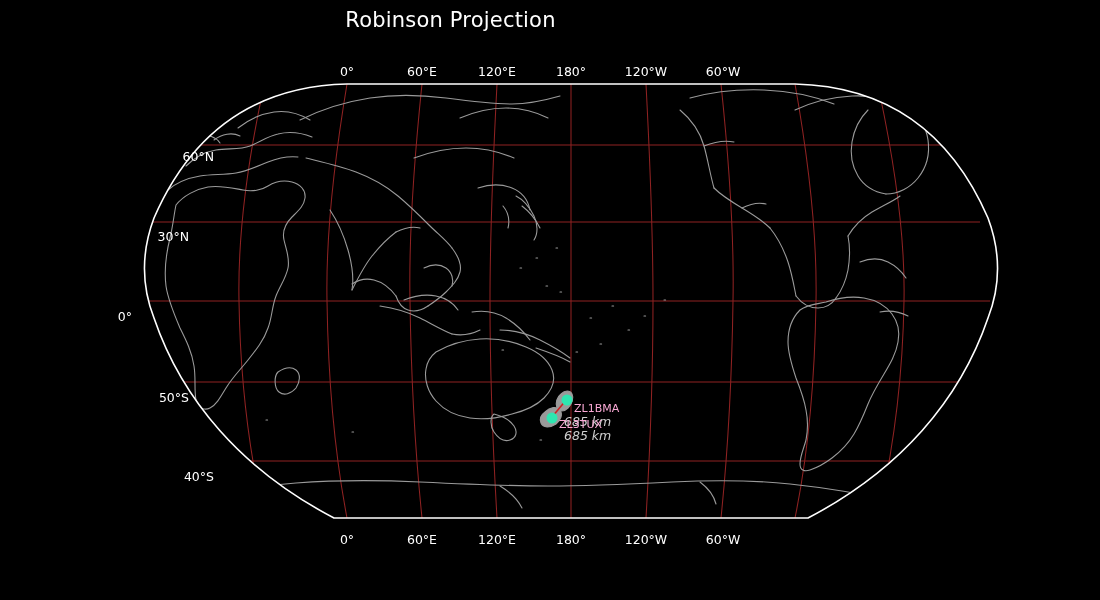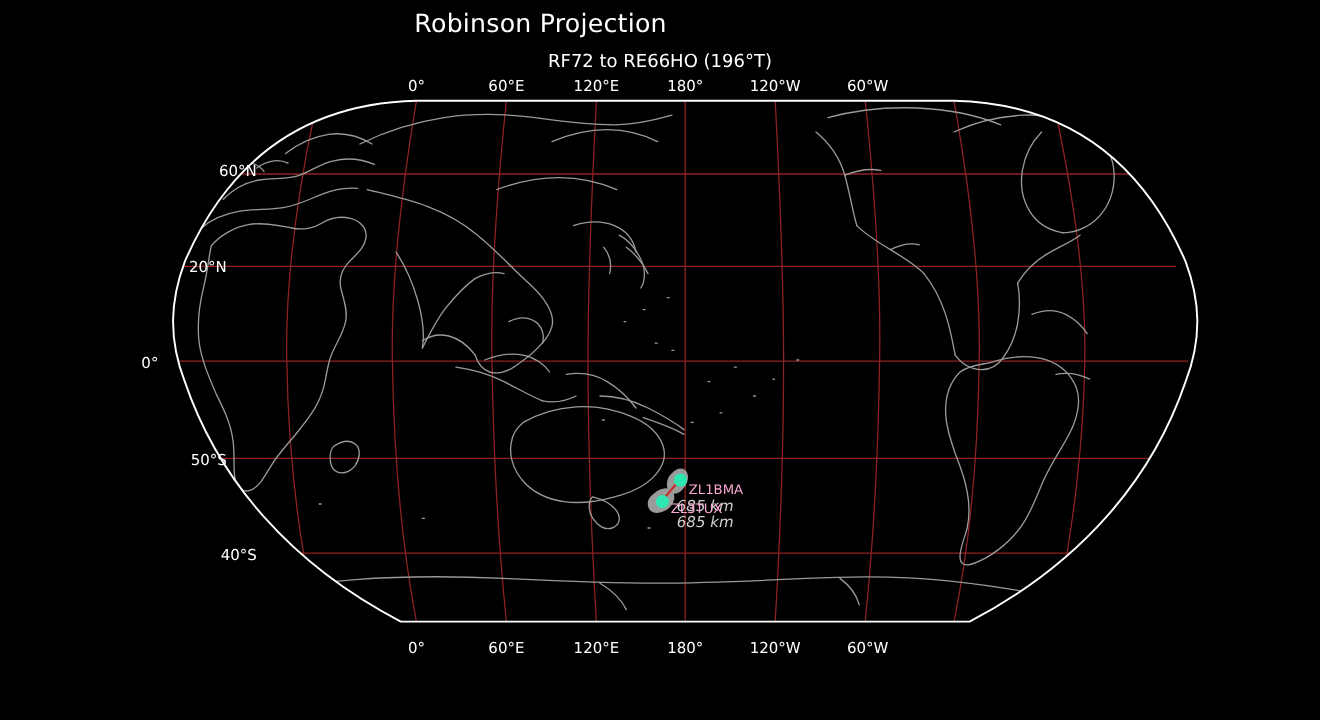--- a/index.html
+++ b/index.html
@@ -59,21 +59,21 @@
 
   
   .tick-label {
     position: absolute;
     font-size: 12.5px;
     color: #ffffff;
     white-space: nowrap;
   }
   .tick-lon-top { transform: translateX(-50%); }
   .tick-lon-bottom { transform: translateX(-50%); }
-  .tick-lat { transform: translate(-100%, -50%); }
+  .tick-lat { transform: translate(-100%, -50%); margin-top: 14px; }
 
   
   .station-dot {
     position: absolute;
     width: 11px;
     height: 11px;
     border-radius: 50%;
     transform: translate(-50%, -50%);
   }
   .station-label {
@@ -91,21 +91,20 @@
     transform: translateY(-50%);
     font-style: italic;
   }
 </style>
 </head>
 <body>
 
 <div id="root">
 
   <div id="title">Robinson Projection</div>
-  <div id="subtitle">RF72 to RE66HO (196°T)</div>
 
   <div id="map-figure">
 
     <svg id="map-svg" width="1100" height="600" viewBox="0 0 1100 600">
       <defs>
         <clipPath id="globe-clip">
           <path d="M 571,84
                    L 795,84
                    C 880,86 948,126 988,218
                    C 1000,250 1002,282 988,318
@@ -286,21 +285,21 @@
     <div class="tick-label tick-lon-top" style="left:723px; top:64px;">60°W</div>
 
     <div class="tick-label tick-lon-bottom" style="left:347px; top:532px;">0°</div>
     <div class="tick-label tick-lon-bottom" style="left:422px; top:532px;">60°E</div>
     <div class="tick-label tick-lon-bottom" style="left:497px; top:532px;">120°E</div>
     <div class="tick-label tick-lon-bottom" style="left:571px; top:532px;">180°</div>
     <div class="tick-label tick-lon-bottom" style="left:646px; top:532px;">120°W</div>
     <div class="tick-label tick-lon-bottom" style="left:723px; top:532px;">60°W</div>
 
     <div class="tick-label tick-lat" style="left:214px; top:142px;">60°N</div>
-    <div class="tick-label tick-lat" style="left:189px; top:222px;">20°N</div>
+    <div class="tick-label tick-lat" style="left:189px; top:222px;">30°N</div>
     <div class="tick-label tick-lat" style="left:132px; top:302px;">0°</div>
     <div class="tick-label tick-lat" style="left:189px; top:383px;">50°S</div>
     <div class="tick-label tick-lat" style="left:214px; top:462px;">40°S</div>
 
     <div class="station-dot" style="left:567px; top:400px; background:#2ee6b0;"></div>
     <div class="station-label" style="left:574px; top:408px;">ZL1BMA</div>
 
     <div class="station-dot" style="left:552px; top:418px; background:#2ee6b0;"></div>
     <div class="distance-label" style="left:564px; top:421px;">685 km</div>
     <div class="station-label" style="left:559px; top:424px;">ZL3TUX</div>

